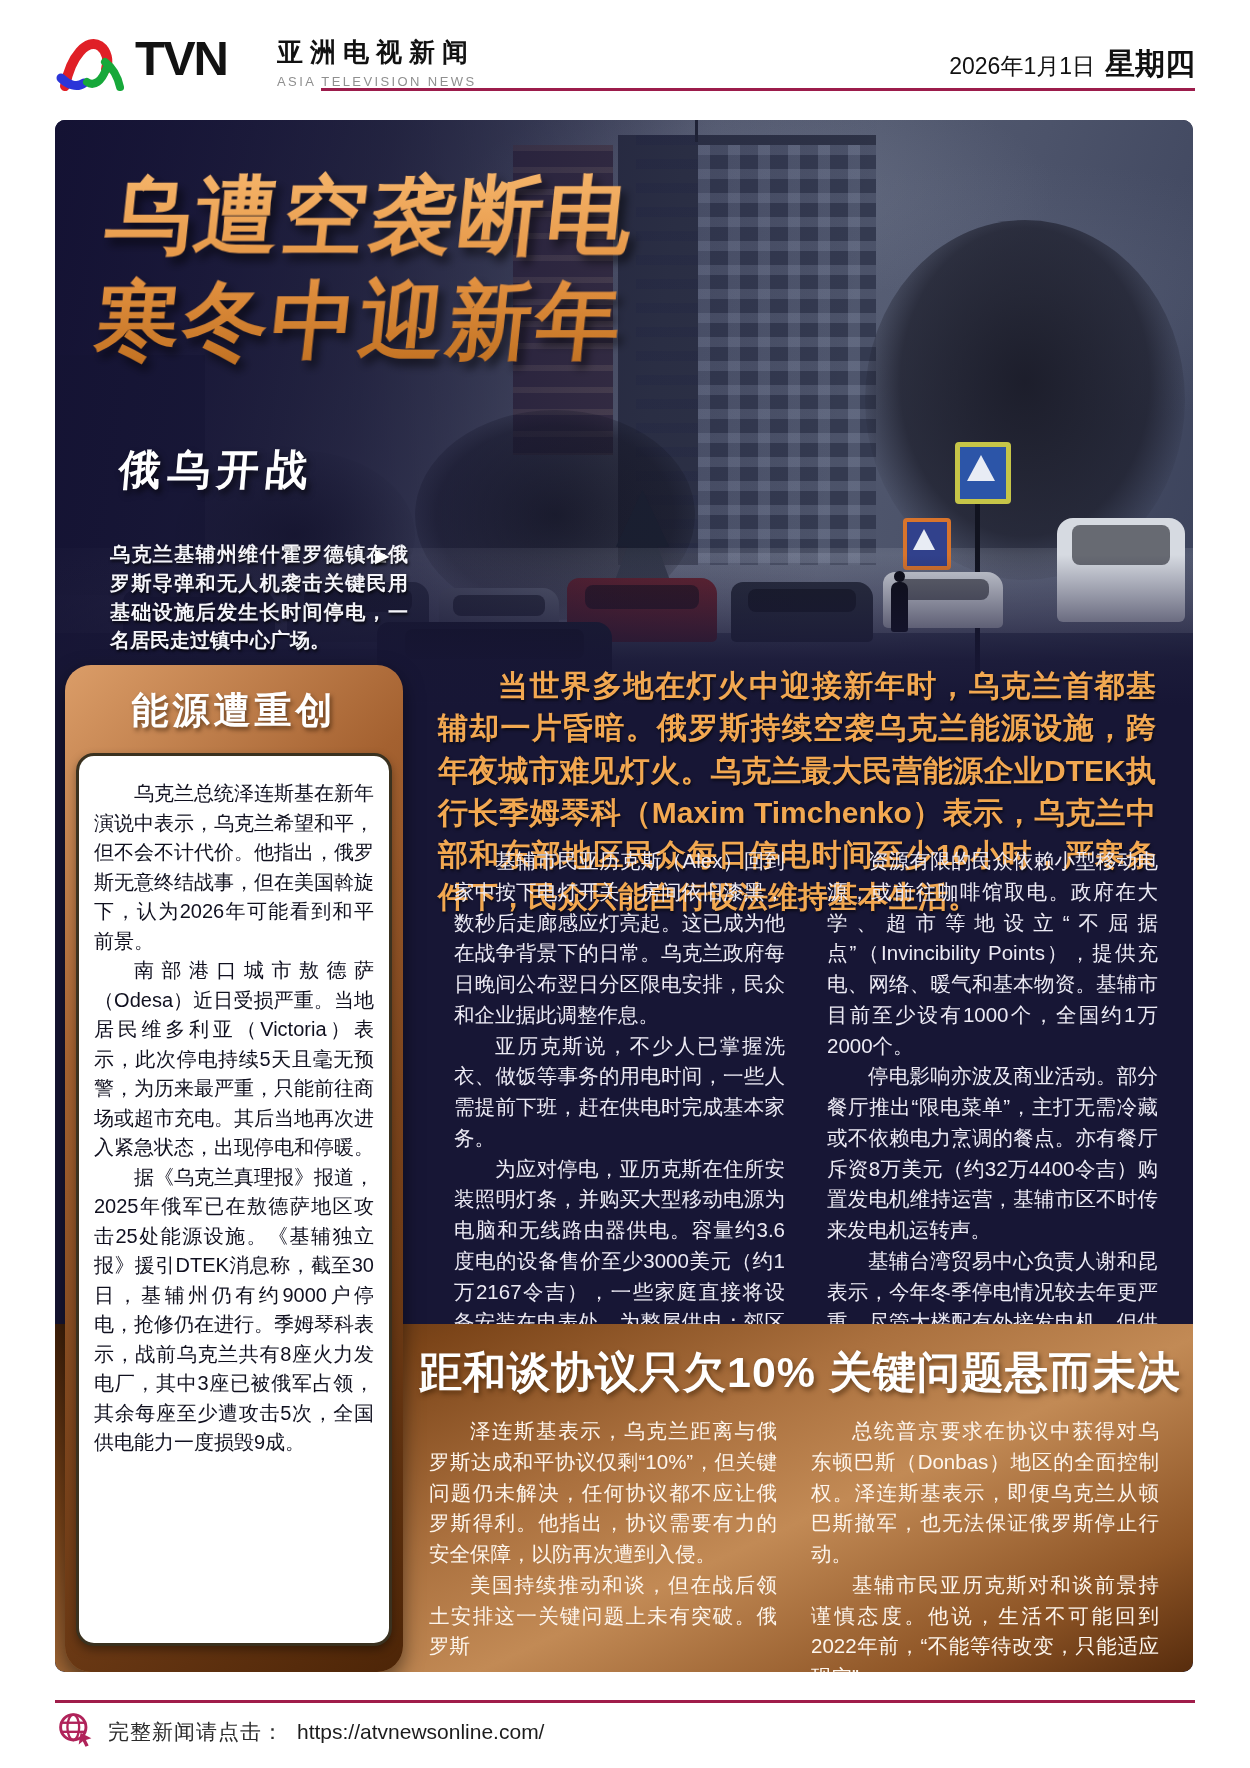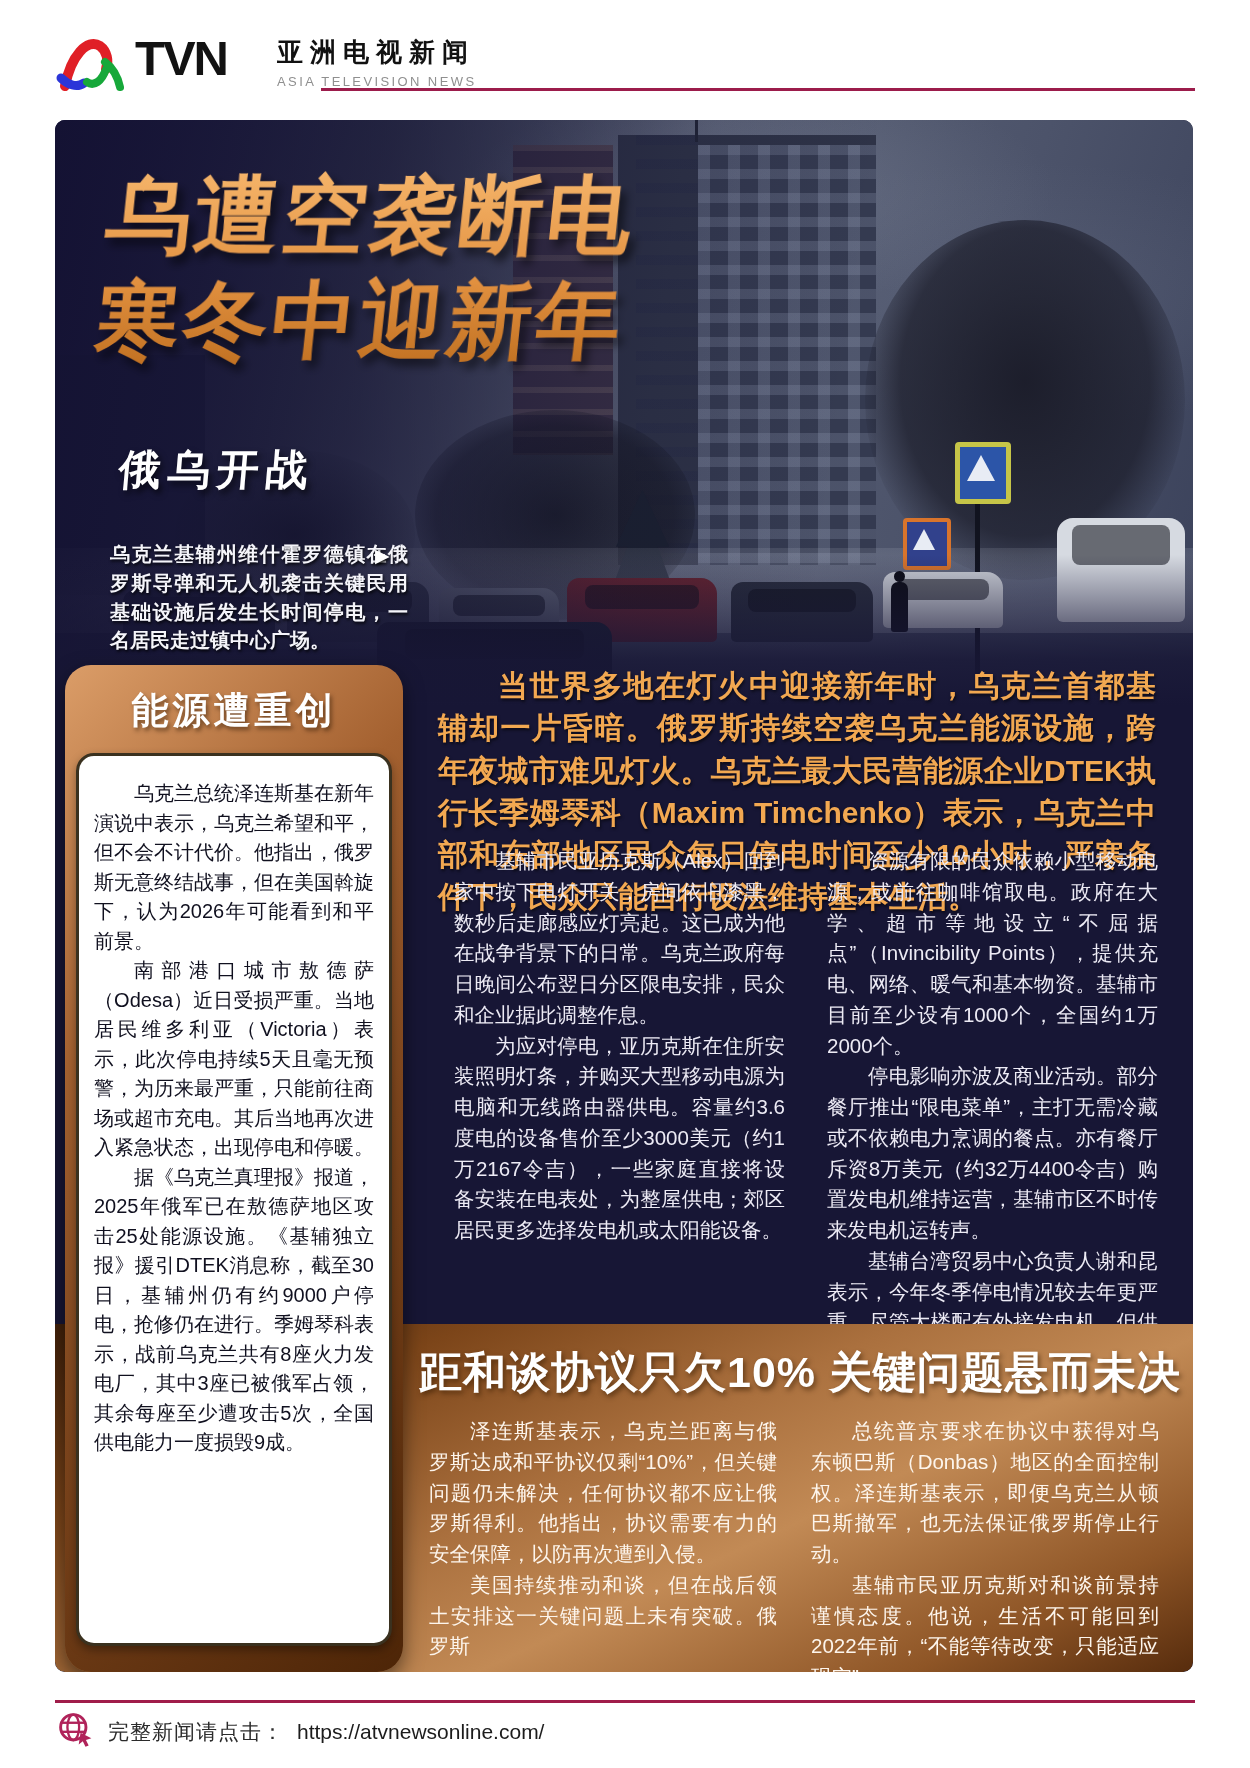--- a/index.html
+++ b/index.html
@@ -140,20 +140,23 @@
       <path d="M6 44 C13 51 22 54 29 49" fill="none" stroke="#2b35d8" stroke-width="9" stroke-linecap="round"></path>
       <path d="M51 35 C47 47 39 53 32 48" fill="none" stroke="#17a83a" stroke-width="8" stroke-linecap="round"></path>
       <path d="M50 28 C58 34 63 44 65 53" fill="none" stroke="#17a83a" stroke-width="8" stroke-linecap="round"></path>
     </svg>
   </span>
   <span class="logo-tvn">TVN</span>
   <div class="brand">
     <div class="brand-cn">亚洲电视新闻</div>
     <div class="brand-en">ASIA TELEVISION NEWS</div>
   </div>
+  <div class="header-date">
+    <span class="date-main">2026年1月1日</span><span class="date-week">星期四</span>
+  </div>
   <div class="header-line"></div>
 </div>
 
 <div class="poster">
 
   <div class="photo">
     <div class="bld-far"></div>
     <div class="bld-brick"></div>
     <div class="building">
       <div class="bld-left"></div>
@@ -186,20 +189,21 @@
     <div>寒冬中迎新年</div>
   </div>
   <div class="hero-tag">俄乌开战</div>
   <div class="hero-caption">乌克兰基辅州维什霍罗德镇在俄罗斯导弹和无人机袭击关键民用基础设施后发生长时间停电，一名居民走过镇中心广场。</div>
   <div class="caption-arrow">▶</div>
 
   <div class="intro">当世界多地在灯火中迎接新年时，乌克兰首都基辅却一片昏暗。俄罗斯持续空袭乌克兰能源设施，跨年夜城市难见灯火。乌克兰最大民营能源企业DTEK执行长季姆琴科（Maxim Timchenko）表示，乌克兰中部和东部地区民众每日停电时间至少10小时，严寒条件下，民众只能自行设法维持基本生活。</div>
   <div class="cols">
     <div class="col">
       <p>基辅市民亚历克斯（Alex）回到家中按下电灯开关，房间依旧漆黑，数秒后走廊感应灯亮起。这已成为他在战争背景下的日常。乌克兰政府每日晚间公布翌日分区限电安排，民众和企业据此调整作息。</p>
+      <p>亚历克斯说，不少人已掌握洗衣、做饭等事务的用电时间，一些人需提前下班，赶在供电时完成基本家务。</p>
       <p>为应对停电，亚历克斯在住所安装照明灯条，并购买大型移动电源为电脑和无线路由器供电。容量约3.6度电的设备售价至少3000美元（约1万2167令吉），一些家庭直接将设备安装在电表处，为整屋供电；郊区居民更多选择发电机或太阳能设备。</p>
     </div>
     <div class="col">
       <p>资源有限的民众依赖小型移动电源，或前往咖啡馆取电。政府在大学、超市等地设立“不屈据点”（Invincibility Points），提供充电、网络、暖气和基本物资。基辅市目前至少设有1000个，全国约1万2000个。</p>
       <p>停电影响亦波及商业活动。部分餐厅推出“限电菜单”，主打无需冷藏或不依赖电力烹调的餐点。亦有餐厅斥资8万美元（约32万4400令吉）购置发电机维持运营，基辅市区不时传来发电机运转声。</p>
       <p>基辅台湾贸易中心负责人谢和昆表示，今年冬季停电情况较去年更严重。尽管大楼配有外接发电机，但供电仍不稳定，曾因设备故障在夜间无法办公。不少机构已为员工配备笔记本电脑移动电源和照明设备。</p>
     </div>
   </div>
 
   <div class="talks">

